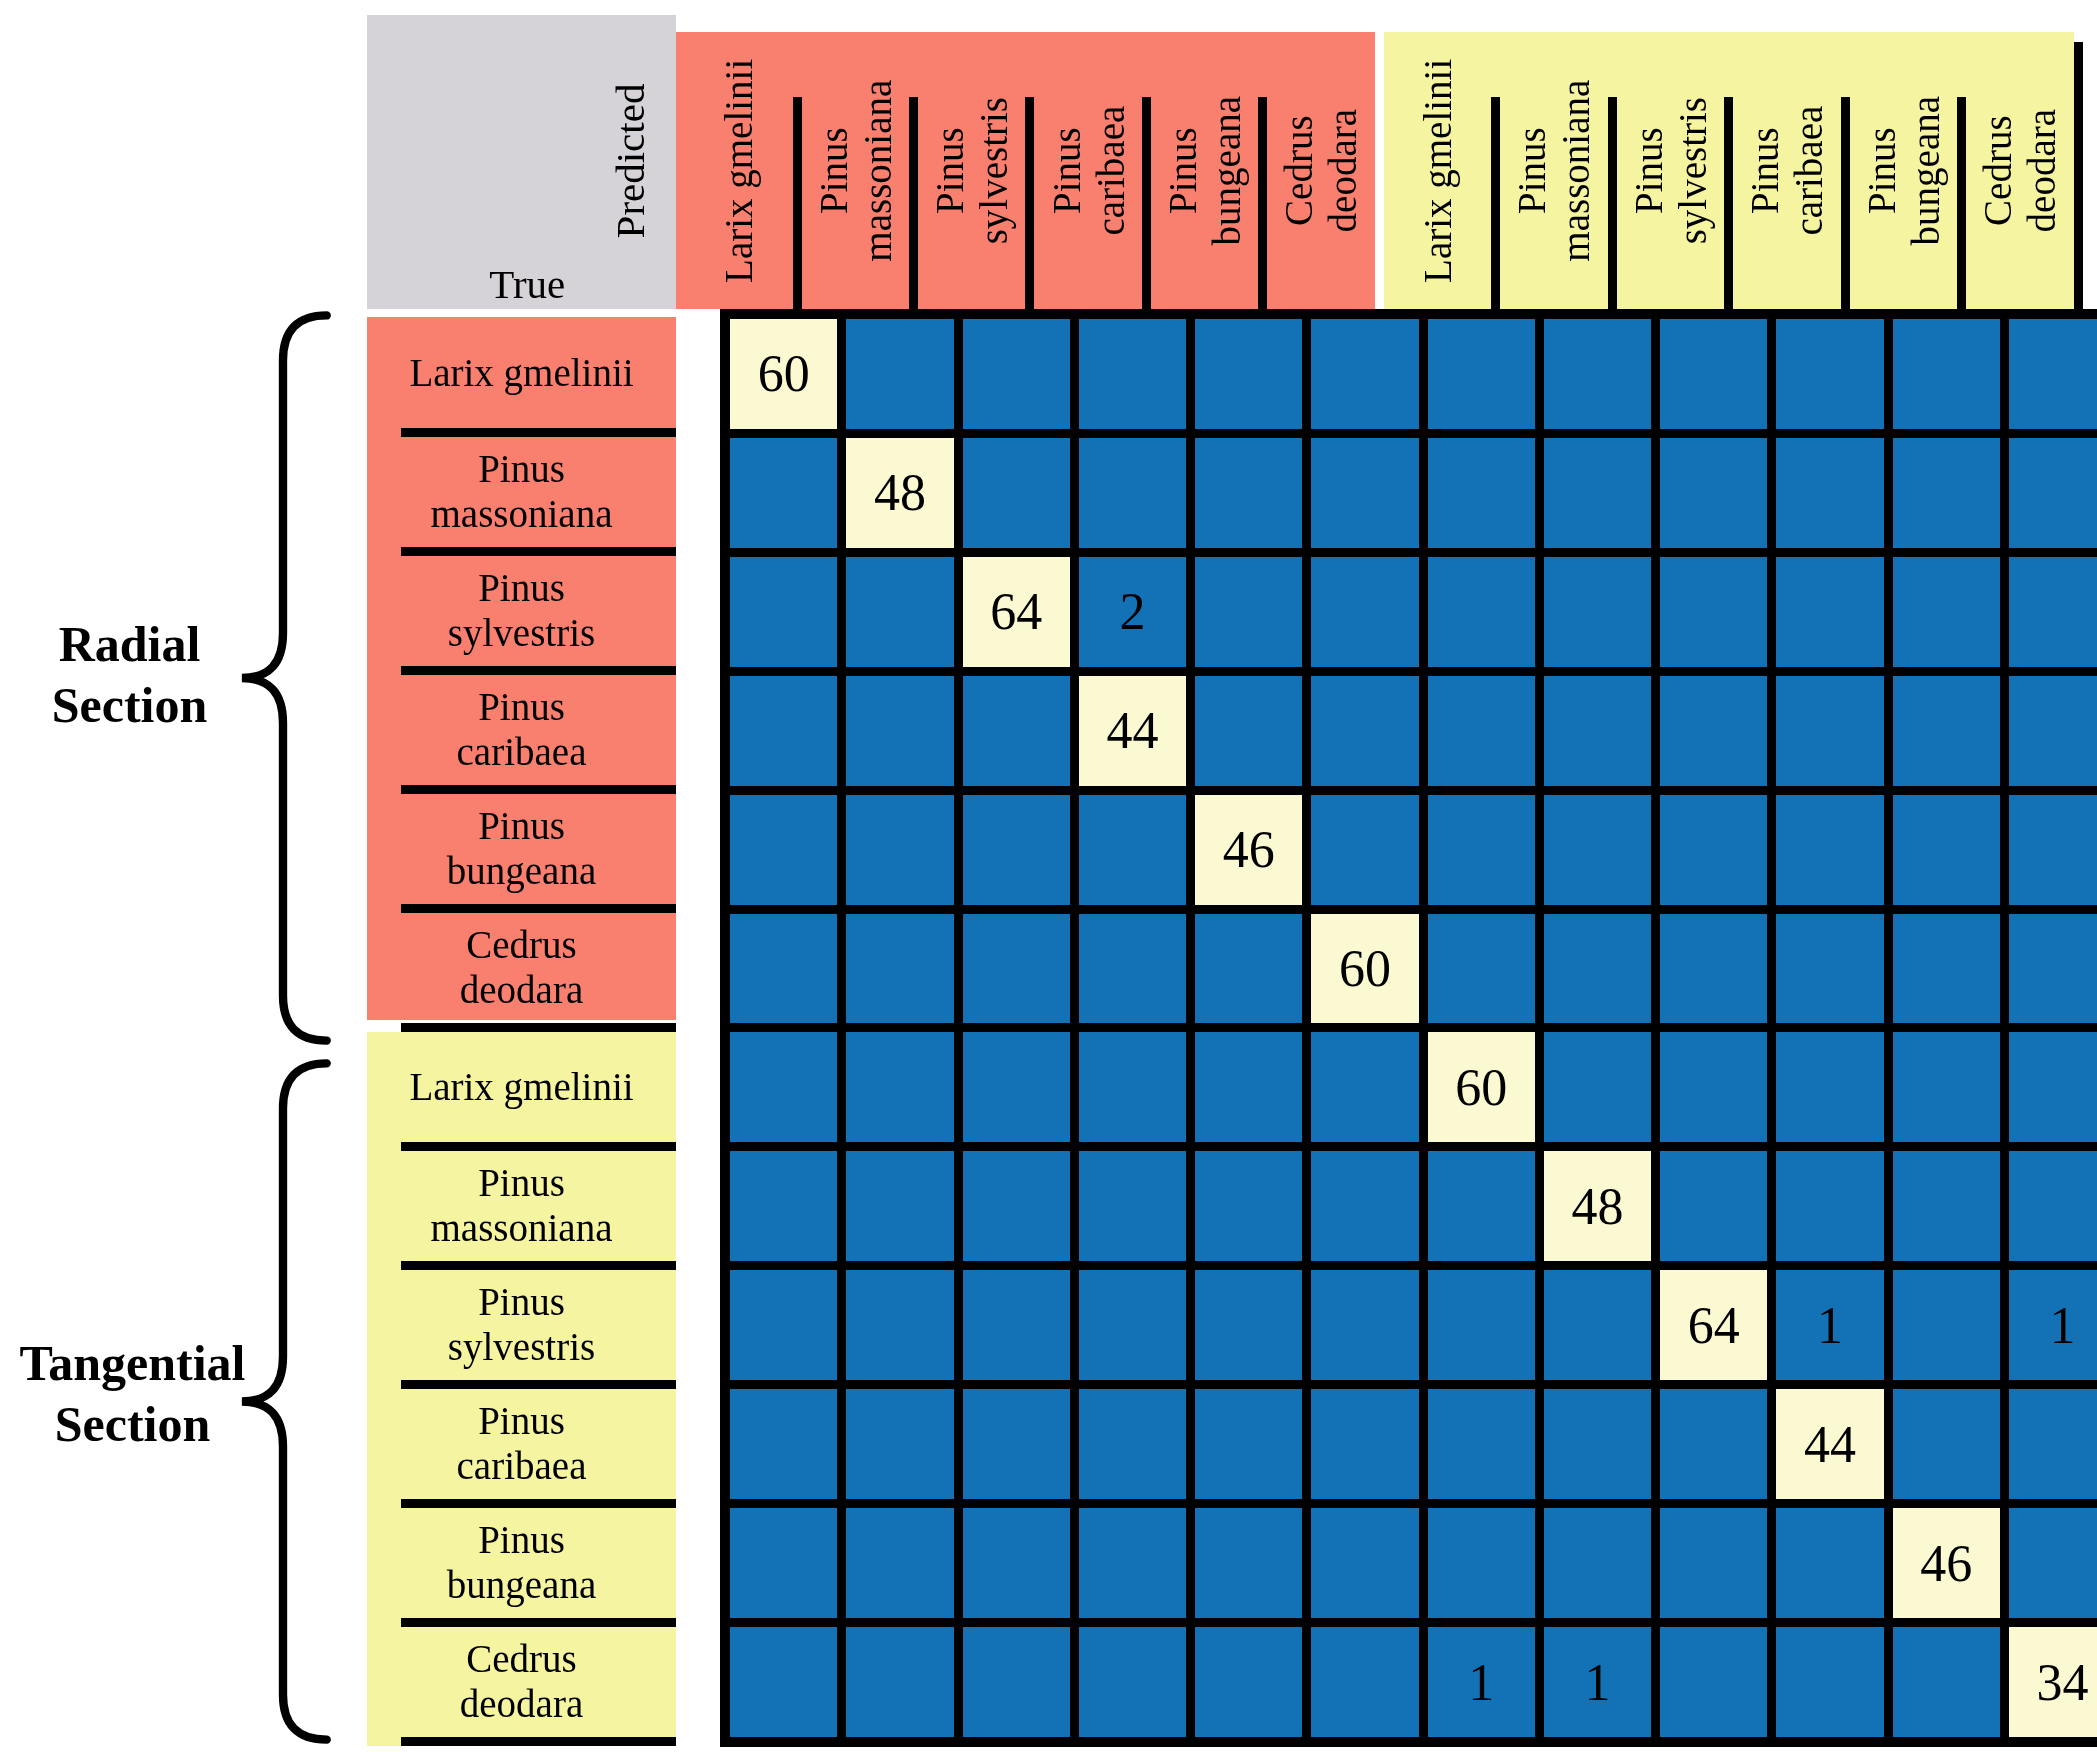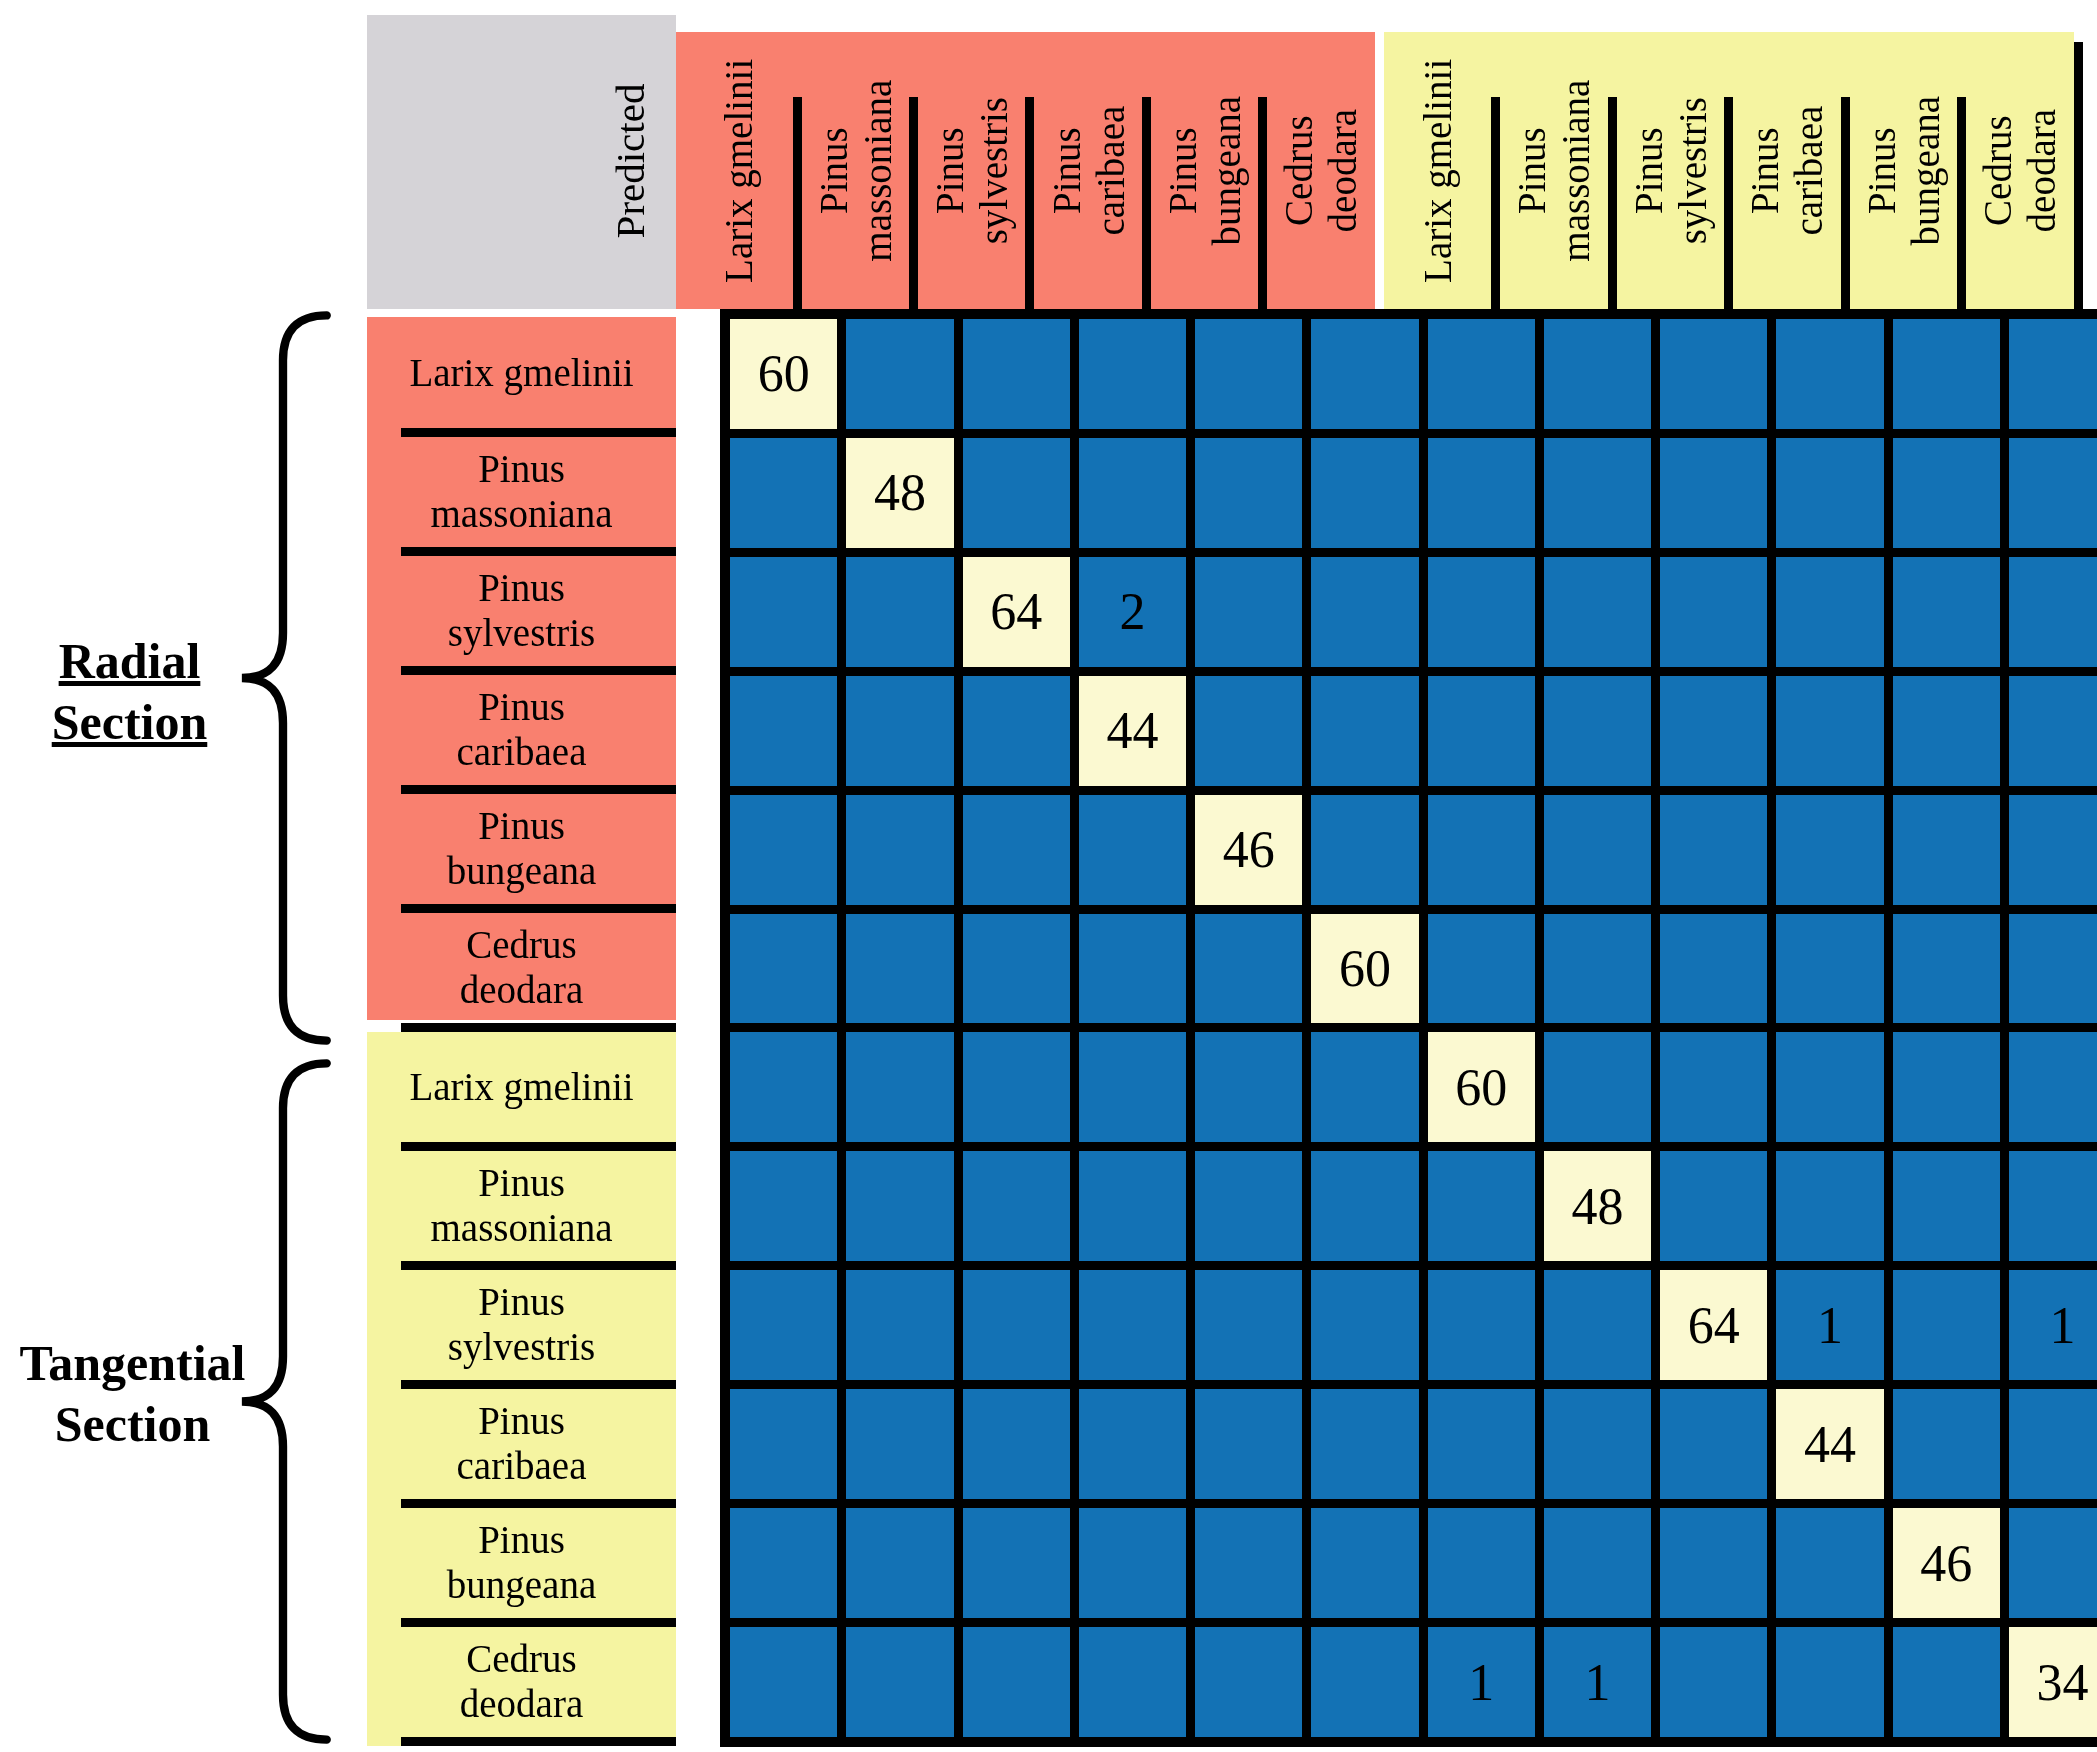--- a/index.html
+++ b/index.html
@@ -33,20 +33,21 @@
 </style>
 </head>
 <body>
 
 <div id="stage">
 
   <div id="corner" class="abs" style="left:367px;top:15px;width:309px;height:294px;"></div>
   <div id="predWrap" class="abs" style="left:585px;top:19.4px;width:90px;height:284px;">
     <span class="rot">Predicted</span>
   </div>
+  <div id="trueLab" class="abs" style="left:367px;top:260px;width:309px;padding-left:11.6px;box-sizing:border-box;">True</div>
 
   <div class="abs hdrblock" id="colBlockRadial" style="background: rgb(249, 128, 111); left: 676px; top: 32px; width: 699px; height: 277px;"></div>
   <div class="abs hdrblock" id="colBlockTangential" style="background: rgb(245, 244, 161); left: 1384px; top: 32px; width: 690px; height: 277px;"></div>
   <div class="abs hdrblock" id="rowBlockRadial" style="background: rgb(249, 128, 111); left: 367px; top: 317px; width: 309px; height: 703px;"></div>
   <div class="abs hdrblock" id="rowBlockTangential" style="background: rgb(245, 244, 161); left: 367px; top: 1032px; width: 309px; height: 714px;"></div>
 
   <div id="headers">
       <div class="colhdr abs" style="left: 685px; top: 32px; width: 107px; height: 277px;">
         <span class="rot">Larix gmelinii</span>
       </div>
@@ -287,19 +288,19 @@
       <div class="cell cream">34</div>
     </div>
 
   <svg class="abs brace" style="left:238px;top:309px;" width="90" height="738" viewBox="0 0 140 1142">
     <path d="M 138,7 Q 70,7 70,77 L 70,501 Q 70,571 6,571 Q 70,571 70,641 L 70,1065 Q 70,1135 138,1135" fill="none" stroke="#000" stroke-width="13" stroke-linecap="round"></path>
   </svg>
   <svg class="abs brace" style="left:238px;top:1057px;" width="90" height="689" viewBox="0 0 140 1066">
     <path d="M 138,7 Q 70,7 70,77 L 70,463 Q 70,533 6,533 Q 70,533 70,603 L 70,989 Q 70,1059 138,1059" fill="none" stroke="#000" stroke-width="13" stroke-linecap="round"></path>
   </svg>
 
-  <div class="abs seclab" style="left:6.5px;top:631px;width:246px;text-decoration:underline;">Radial
+  <div class="abs seclab" style="left:6.5px;top:614px;width:246px;">Radial
 Section</div>
   <div class="abs seclab" style="left:6.5px;top:1333px;width:252px;">Tangential
 Section</div>
 
 </div>
 
 
 </body></html>

